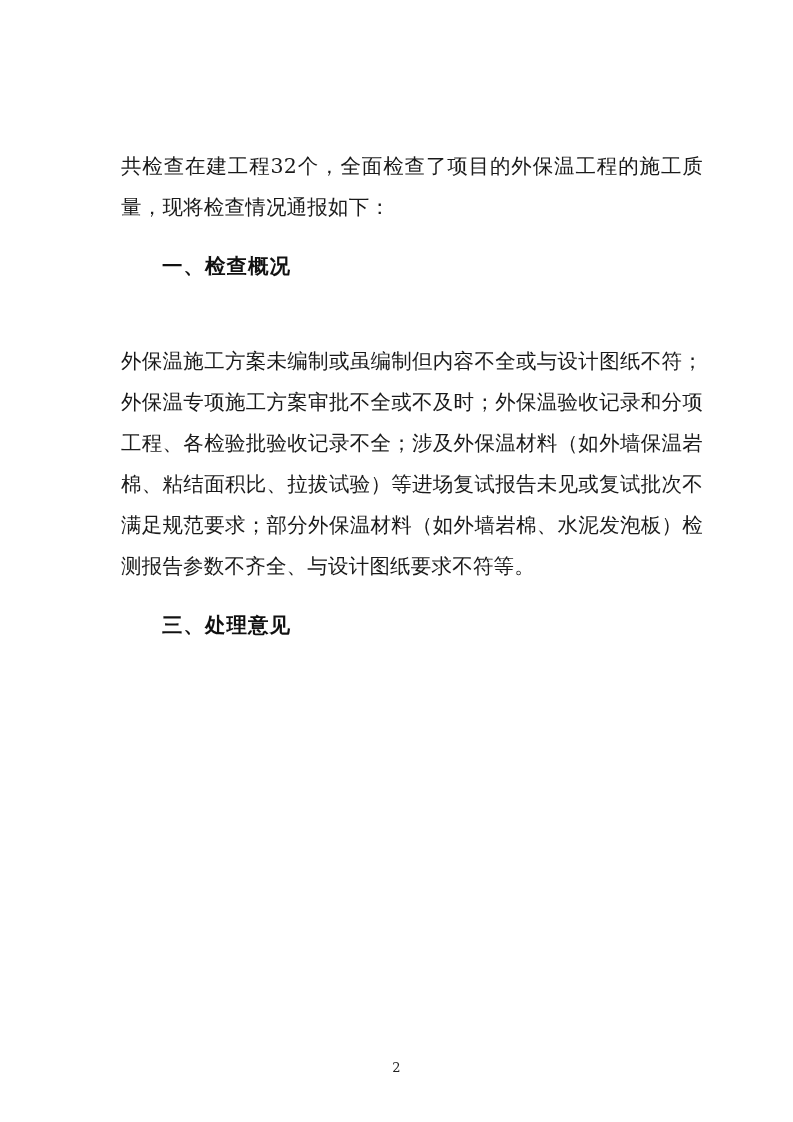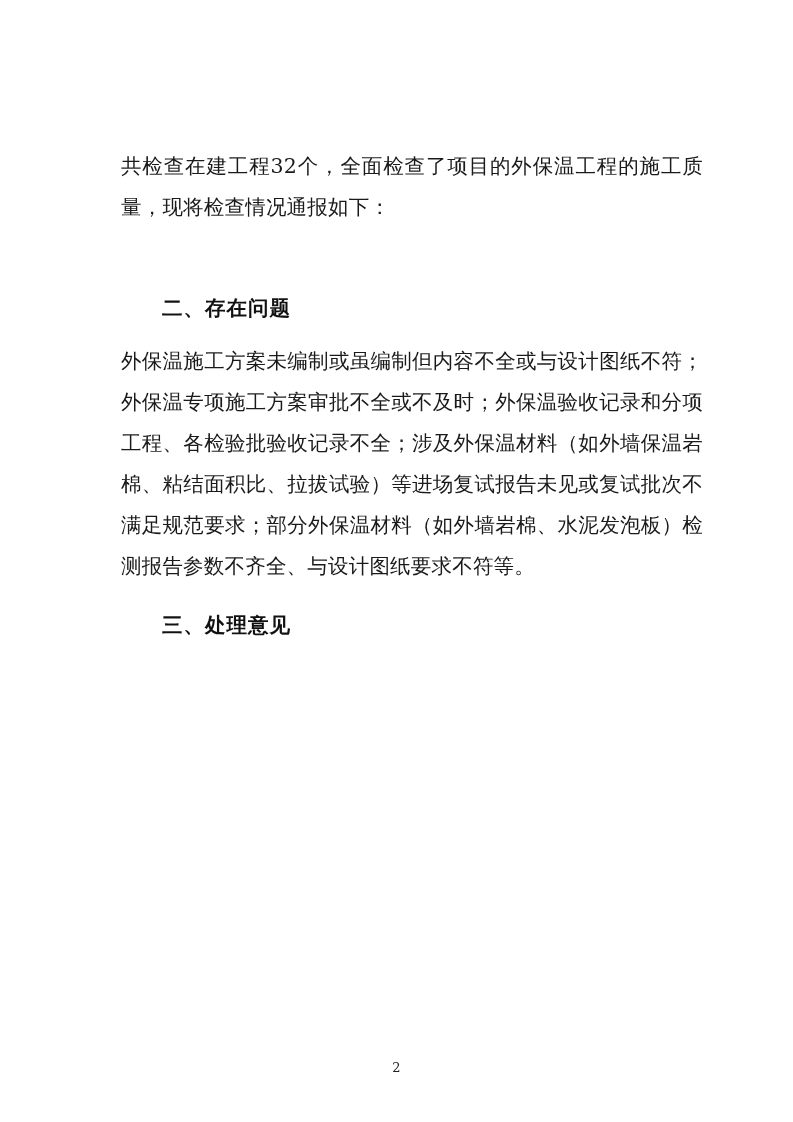--- a/index.html
+++ b/index.html
@@ -58,30 +58,30 @@
 </head>
 <body>
 
 <div class="page">
   <div class="content">
 
     <p class="para">共检查在建工程32个，全面检查了项目的外保温工程的施工质量，现将检查情况通报如下：</p>
 
     <div class="gap-md"></div>
 
+    <p class="heading">一、检查概况</p>
 
     <div class="gap-sm"></div>
 
 
     <div class="gap-sm"></div>
 
 
     <div class="gap-md"></div>
 
-    <p class="heading">二、存在问题</p>
 
     <div class="gap-sm"></div>
 
     <p class="para">外保温施工方案未编制或虽编制但内容不全或与设计图纸不符；外保温专项施工方案审批不全或不及时；外保温验收记录和分项工程、各检验批验收记录不全；涉及外保温材料（如外墙保温岩棉、粘结面积比、拉拔试验）等进场复试报告未见或复试批次不满足规范要求；部分外保温材料（如外墙岩棉、水泥发泡板）检测报告参数不齐全、与设计图纸要求不符等。</p>
 
     <div class="gap-md"></div>
 
     <p class="heading">三、处理意见</p>
 
   </div>

